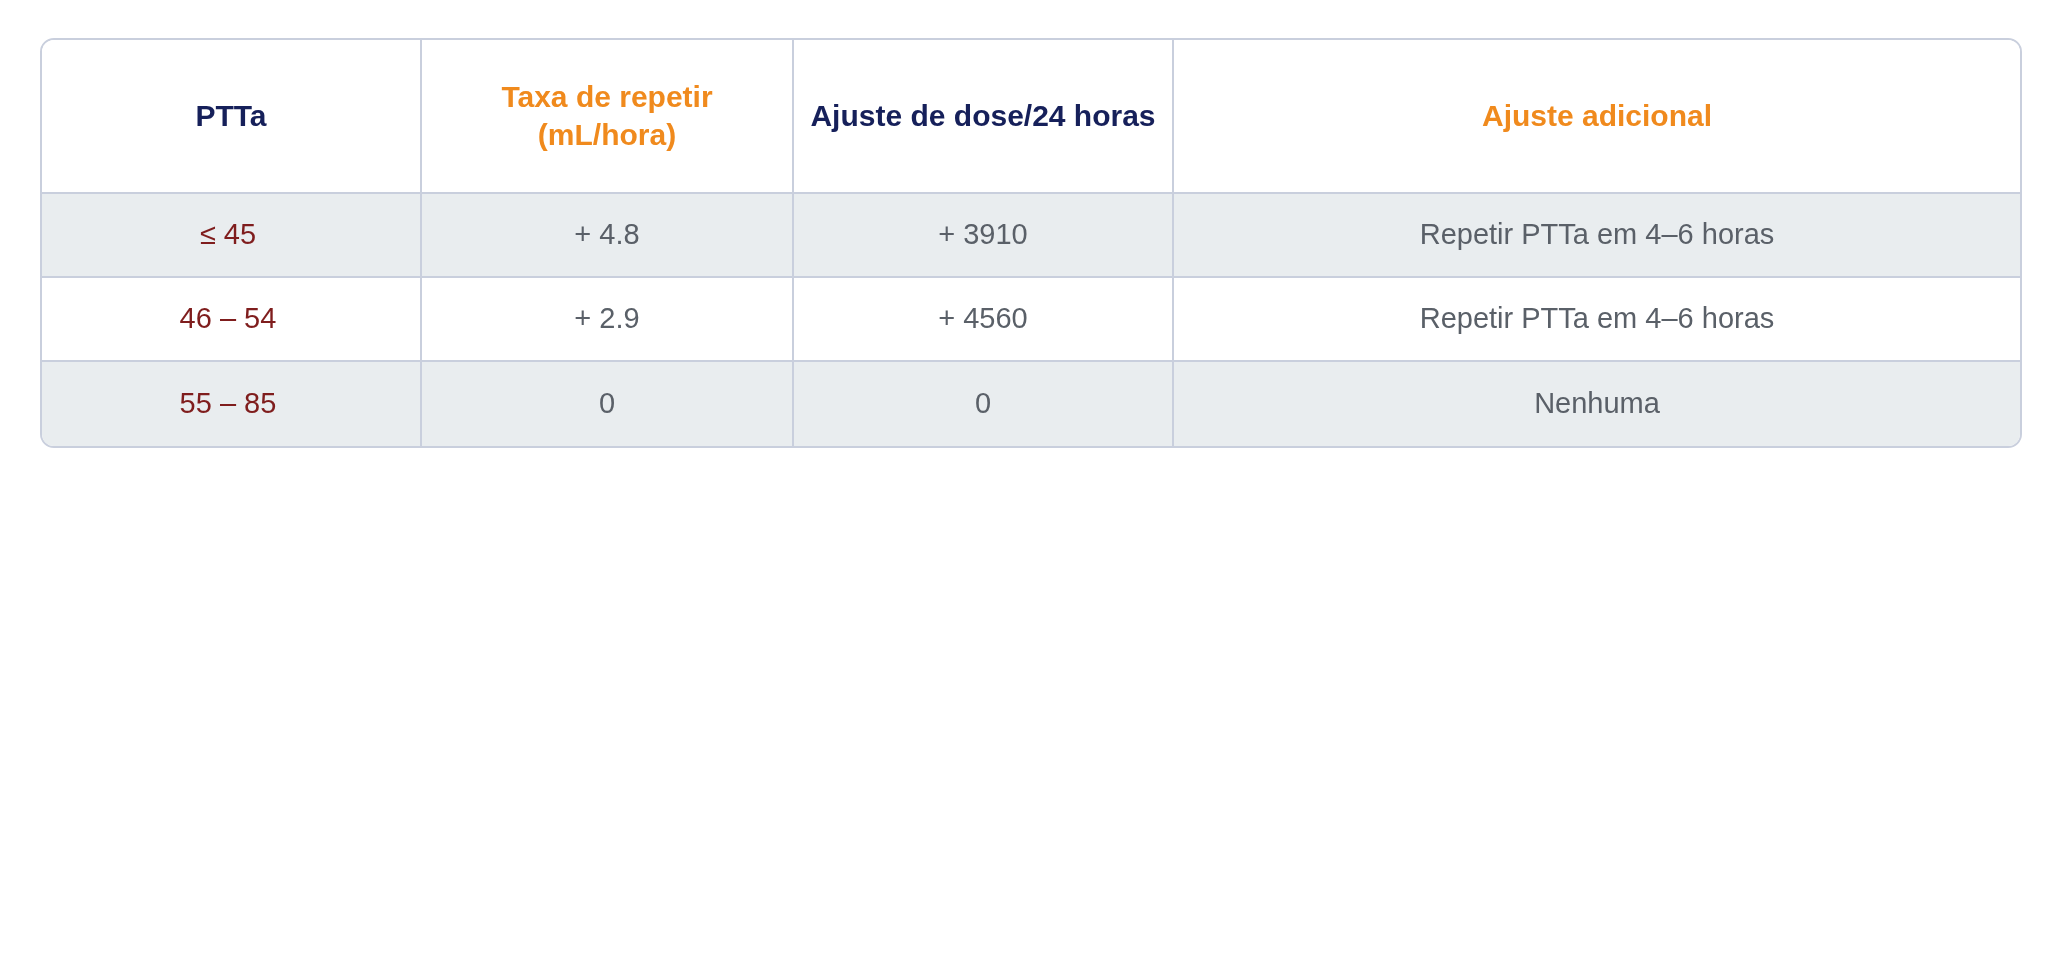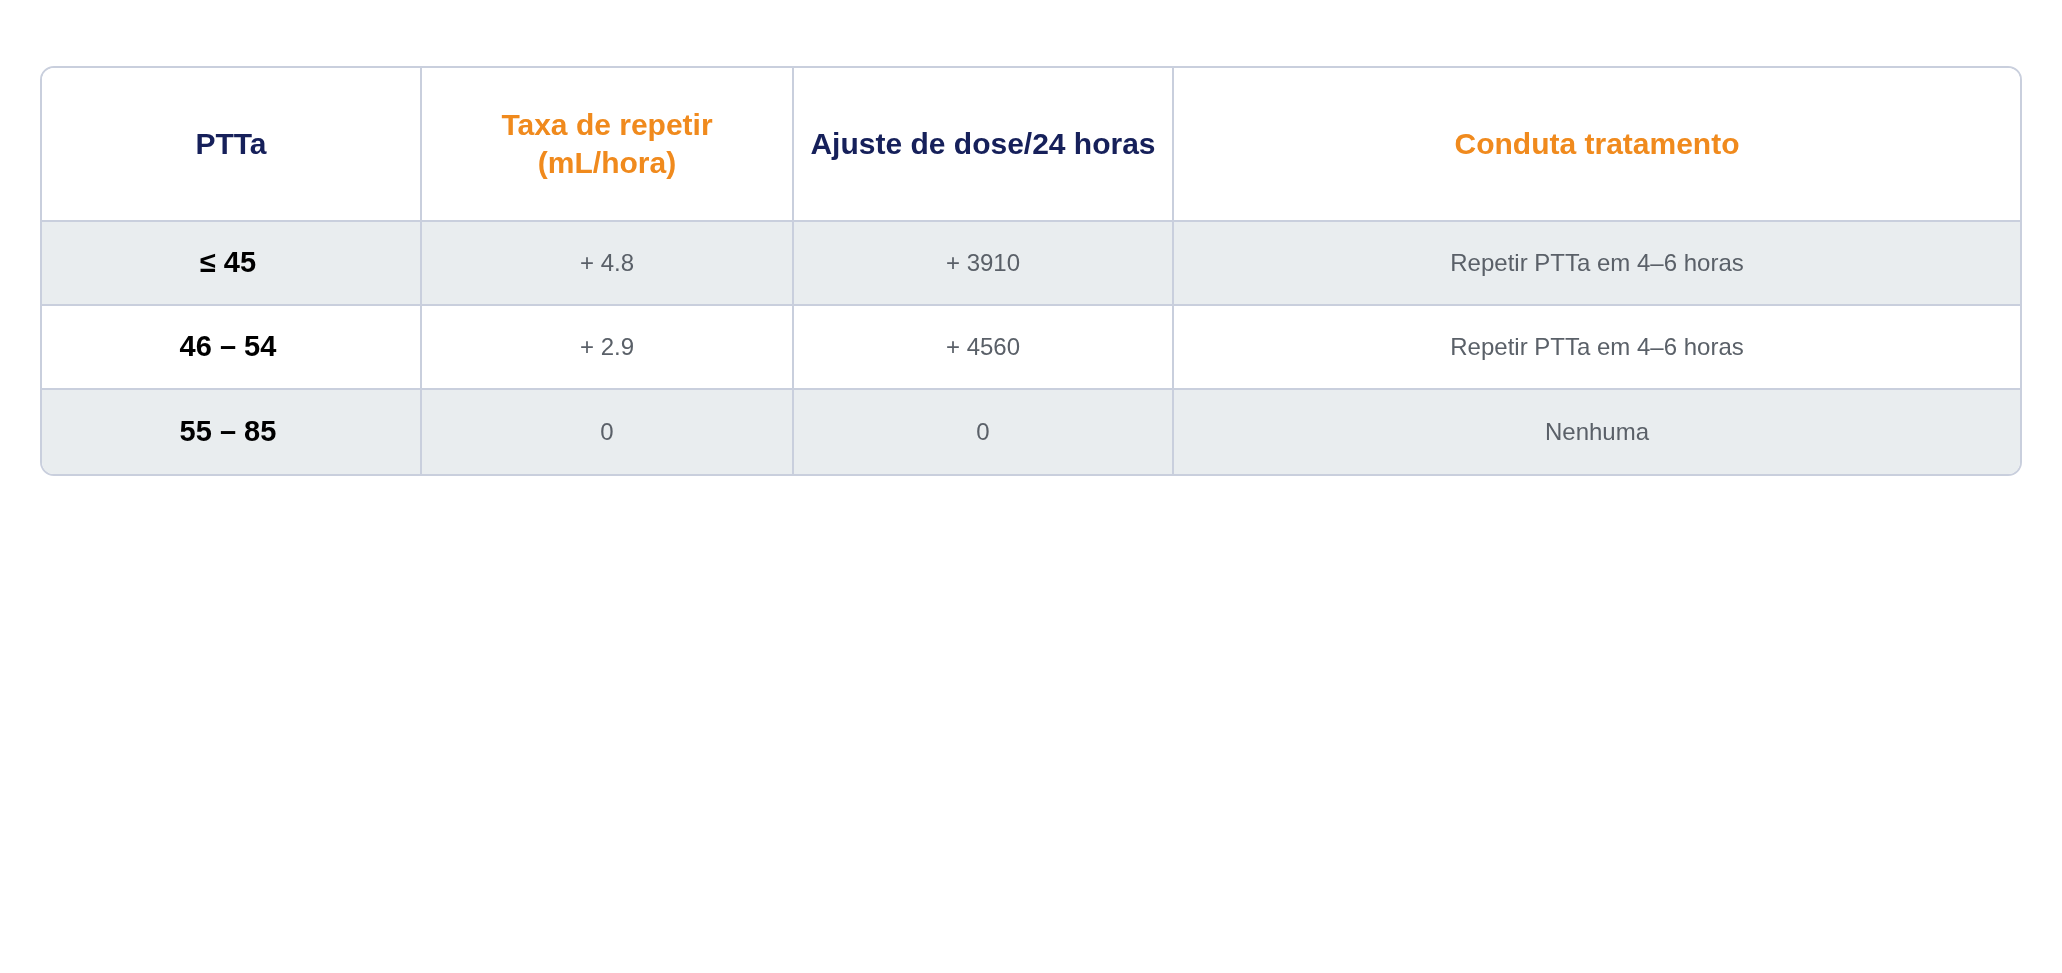--- a/index.html
+++ b/index.html
@@ -13,21 +13,20 @@
     font-family: "Liberation Sans", sans-serif;
     -webkit-font-smoothing: antialiased;
   }
 
   .table-wrap {
     position: absolute;
     left: 40px;
     top: 38px;
     width: 1982px;
     box-sizing: border-box;
-    margin-top: 28px;
   }
 
   table.protocol-table {
     border-collapse: separate;
     border-spacing: 0;
     width: 100%;
     table-layout: fixed;
     border: 2px solid #c9cfdd;
     border-radius: 14px;
     overflow: hidden;
@@ -61,28 +60,28 @@
     height: 154px;
     font-size: 30px;
     font-weight: bold;
     line-height: 1.28;
     background: #ffffff;
   }
   th.navy { color: #16205a; }
   th.orange { color: #f08a1d; }
 
   tbody td {
-    font-size: 24px;
+    font-size: 29px;
     color: #5a6068;
     line-height: 1.42;
     font-weight: normal;
   }
   tbody td.range {
-    color: #000000;
-    font-weight: bold;
+    color: #7f1d1d;
+    font-weight: normal;
     font-size: 29px;
     padding-left: 8px;
   }
   tbody tr.shaded td {
     background: #e9edef;
   }
   tbody tr.plain td {
     background: #ffffff;
     text-align: center;
   }
@@ -98,21 +97,21 @@
       <col class="c1">
       <col class="c2">
       <col class="c3">
       <col class="c4">
     </colgroup>
     <thead>
       <tr>
         <th class="navy">PTTa</th>
         <th class="orange">Taxa de repetir (mL/hora)</th>
         <th class="navy">Ajuste de dose/24 horas</th>
-        <th class="orange">Conduta tratamento</th>
+        <th class="orange">Ajuste adicional</th>
       </tr>
     </thead>
     <tbody>
       <tr class="shaded short">
         <td class="range">≤ 45</td>
         <td>+ 4.8</td>
         <td>+ 3910</td>
         <td>Repetir PTTa em 4–6 horas</td>
       </tr>
       <tr class="plain short">

